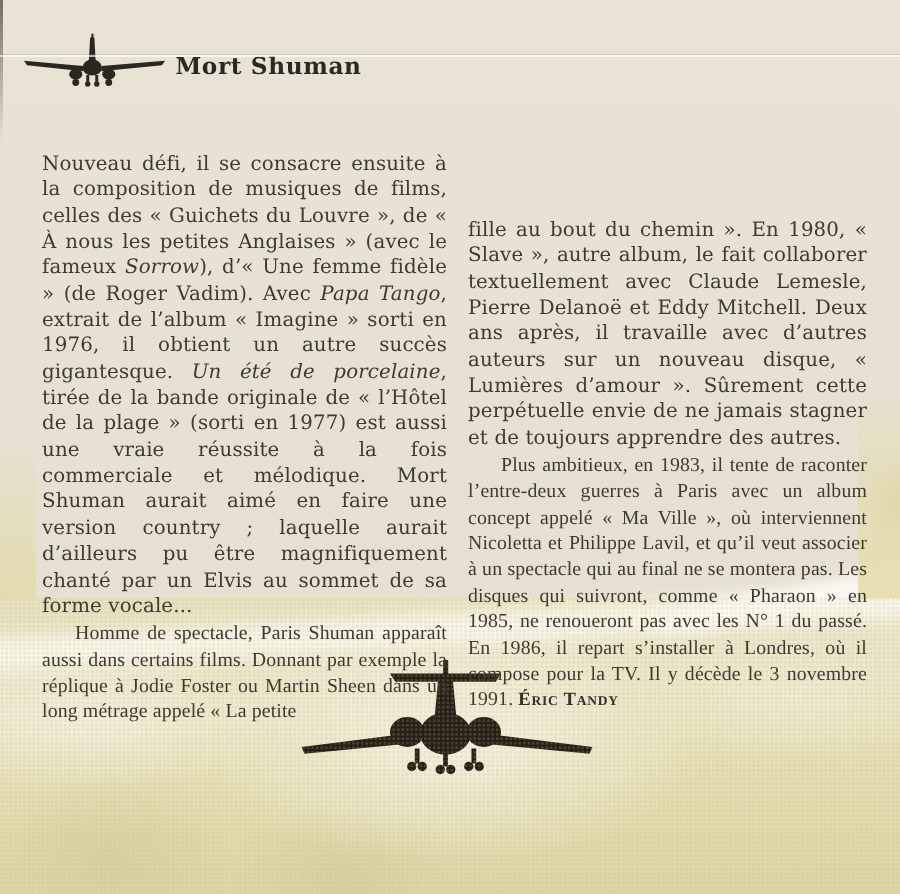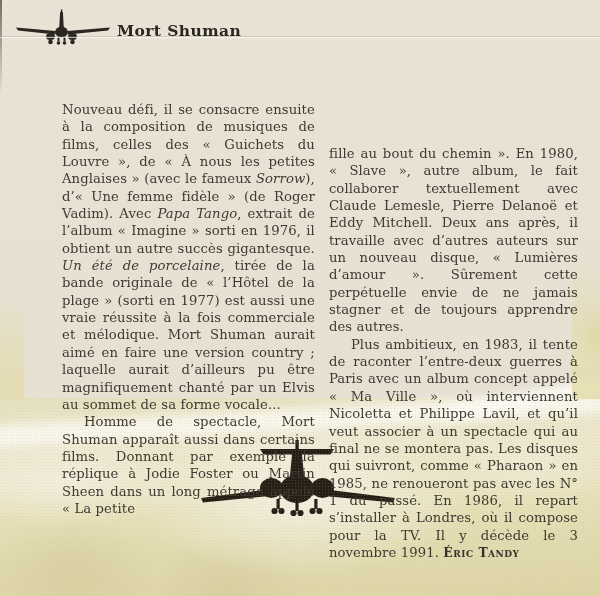--- a/index.html
+++ b/index.html
@@ -7,21 +7,21 @@
     position:relative;width:600px;height:596px;overflow:hidden;
     background:linear-gradient(180deg,#e8e3d5 0%,#e6e1d3 40%,#e4dfd0 100%);
     font-family:"DejaVu Serif","Liberation Serif",serif;
   }
   
   .scan-edge{position:absolute;left:0;top:0;width:2px;height:95px;
     background:linear-gradient(180deg,rgba(55,46,36,.65),rgba(55,46,36,0));}
   .crease{position:absolute;left:0;top:36px;width:600px;height:2px;
     background:linear-gradient(180deg,rgba(150,138,115,.28) 0 1px,rgba(255,255,255,.65) 1px 2px);}
   
-  .header{position:absolute;left:0;top:3px;width:600px;height:46px;}
+  .header{position:absolute;left:0;top:16px;width:600px;height:46px;}
   .plane-sm{position:absolute;left:14px;top:4px;width:98px;height:40px;display:block;}
   .title{position:absolute;left:117px;top:18px;margin:0;
     font-size:15.5px;font-weight:700;letter-spacing:.4px;color:#2b2722;}
   
   .photo{position:absolute;left:0;top:398px;width:600px;height:198px;
     background-image:
       radial-gradient(ellipse 230px 110px at 50% 48%,rgba(244,241,230,.95),rgba(244,241,230,0) 75%),
       radial-gradient(ellipse 190px 60px at 10% 42%,rgba(243,240,228,.85),rgba(243,240,228,0) 75%),
       radial-gradient(ellipse 150px 55px at 88% 34%,rgba(241,237,220,.7),rgba(241,237,220,0) 75%),
       radial-gradient(ellipse 120px 80px at 12% 88%,rgba(206,196,150,.45),rgba(206,196,150,0) 70%),
@@ -38,24 +38,24 @@
   
   .edge-left{position:absolute;left:0;top:295px;width:24px;height:104px;
     background:linear-gradient(180deg,rgba(227,219,170,0) 0%,rgba(227,219,170,.5) 50%,rgba(227,219,170,.85) 100%);}
   .edge-right{position:absolute;right:0;top:256px;width:28px;height:143px;
     background:
       radial-gradient(ellipse 30px 40px at 100% 55%,rgba(222,213,160,.7),rgba(222,213,160,0) 75%),
       linear-gradient(180deg,rgba(227,219,170,0) 0%,rgba(227,219,170,.55) 45%,rgba(229,221,172,.9) 100%);}
   
   .columns{position:absolute;left:28px;top:101px;width:550px;display:flex;gap:14px;z-index:3;}
   .col{color:#3f3a31;}
-  .col1{width:270px;margin-left:34px;}
+  .col1{width:270px;}
   .col2{width:266px;margin-top:44px;}
   .col p{margin:0;text-align:justify;font-size:13.2px;line-height:17.35px;letter-spacing:.1px;}
-  .col p.indent{text-indent:22px;}
+  .col p.indent{text-indent:22px;font-family:Liberation Serif, serif;}
   .col i{font-style:italic;}
   .author{font-variant:small-caps;font-weight:700;font-size:12.4px;letter-spacing:.5px;color:#35302a;}
   svg .ink{fill:#251f18;}
   svg .ink2{fill:#2b2620;}
 </style>
 </head>
 <body>
 
 <div class="page">
 
@@ -113,21 +113,21 @@
       </svg>
     </span>
   </div>
 
   <div class="edge-left"></div>
   <div class="edge-right"></div>
 
   <div class="columns">
     <div class="col col1">
       <p><span>Nouveau défi, il se consacre ensuite à la composition de musiques de films, celles des « Guichets du Louvre », de « À nous les petites Anglaises » (avec le fameux </span><i>Sorrow</i><span>), d’« Une femme fidèle » (de Roger Vadim). Avec </span><i>Papa Tango</i><span>, extrait de l’album « Imagine » sorti en 1976, il obtient un autre succès gigantesque. </span><i>Un été de porcelaine</i><span>, tirée de la bande originale de « l’Hôtel de la plage » (sorti en 1977) est aussi une vraie réussite à la fois commerciale et mélodique. Mort Shuman aurait aimé en faire une version country ; laquelle aurait d’ailleurs pu être magnifiquement chanté par un Elvis au sommet de sa forme vocale...</span></p>
-      <p class="indent">Homme de spectacle, Mort Shuman apparaît aussi dans certains films. Donnant par exemple la réplique à Jodie Foster ou Martin Sheen dans un long métrage appelé « La petite</p>
+      <p class="indent">Homme de spectacle, Paris Shuman apparaît aussi dans certains films. Donnant par exemple la réplique à Jodie Foster ou Martin Sheen dans un long métrage appelé « La petite</p>
     </div>
     <div class="col col2">
       <p>fille au bout du chemin ». En 1980, « Slave », autre album, le fait collaborer textuellement avec Claude Lemesle, Pierre Delanoë et Eddy Mitchell. Deux ans après, il travaille avec d’autres auteurs sur un nouveau disque, « Lumières d’amour ». Sûrement cette perpétuelle envie de ne jamais stagner et de toujours apprendre des autres.</p>
       <p class="indent"><span>Plus ambitieux, en 1983, il tente de raconter l’entre-deux guerres à Paris avec un album concept appelé « Ma Ville », où interviennent Nicoletta et Philippe Lavil, et qu’il veut associer à un spectacle qui au final ne se montera pas. Les disques qui suivront, comme « Pharaon » en 1985, ne renoueront pas avec les N° 1 du passé. En 1986, il repart s’installer à Londres, où il compose pour la TV. Il y décède le 3 novembre 1991. </span><span class="author">Éric Tandy</span></p>
     </div>
   </div>
 
 </div>
 
 </body></html>

